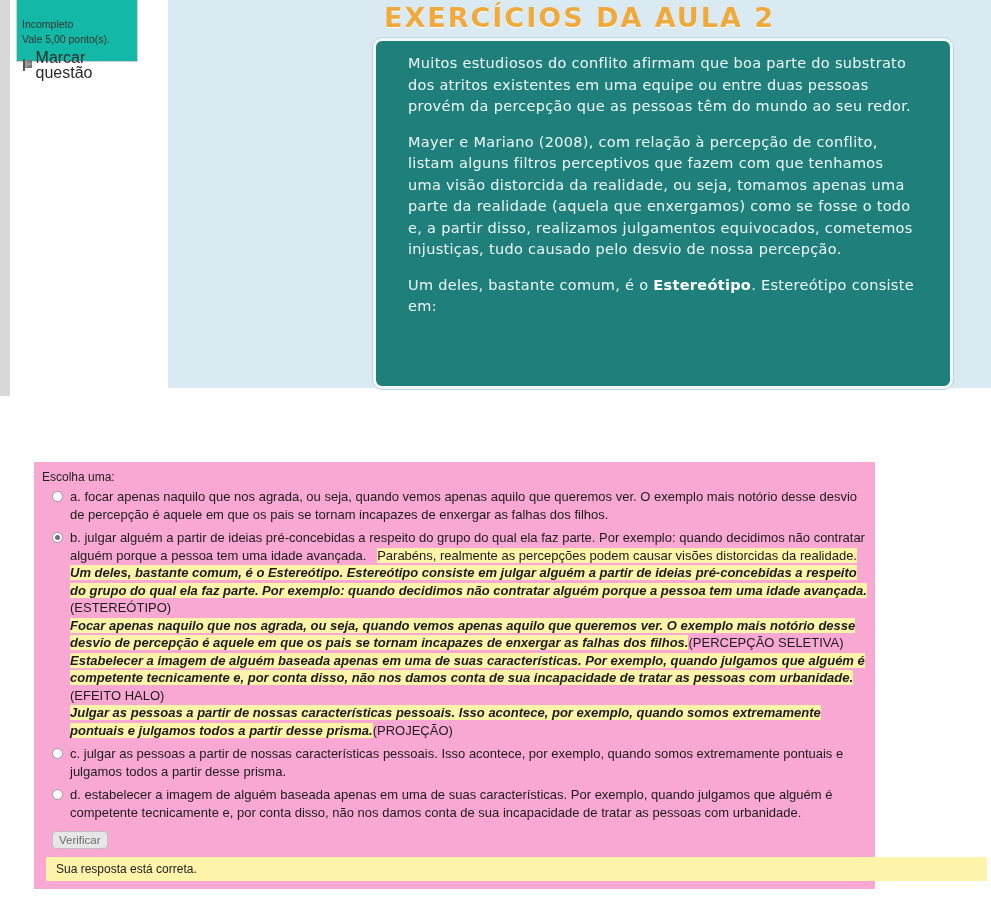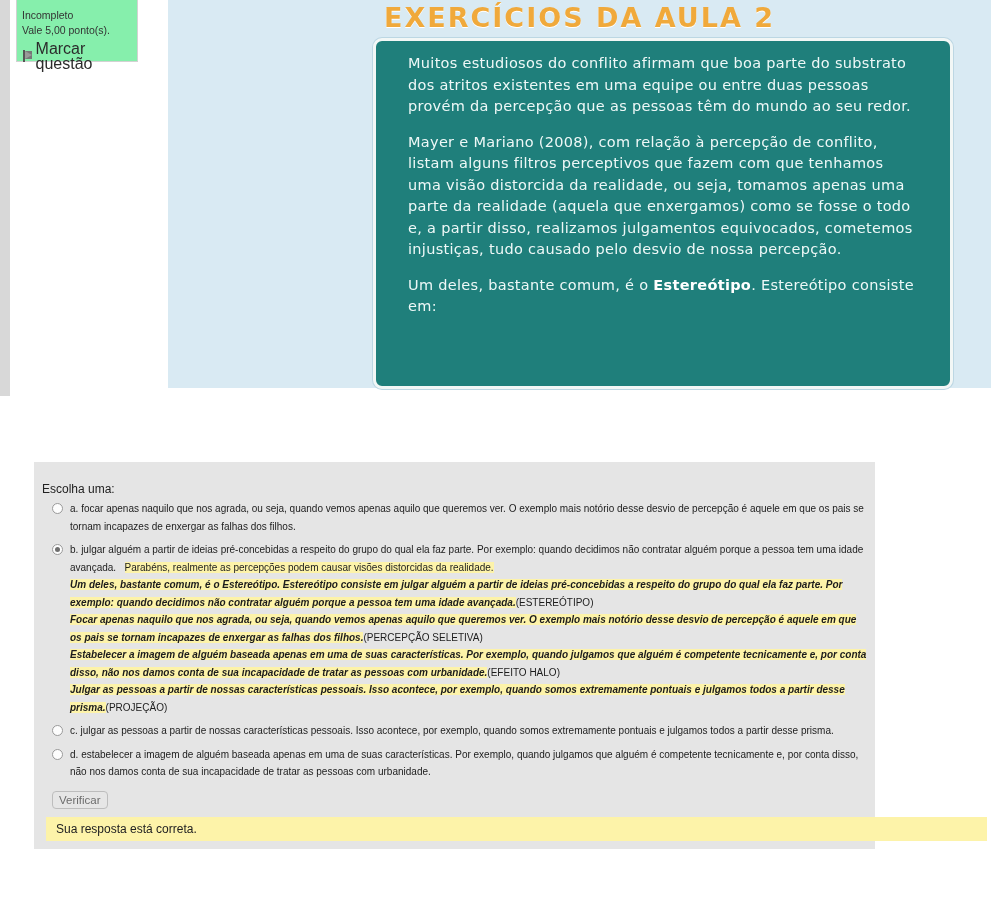--- a/index.html
+++ b/index.html
@@ -24,25 +24,25 @@
     width: 991px;
     height: 396px;
   }
 
   
   #status-panel {
     position: absolute;
     left: 16px; top: 0;
     width: 122px;
     height: 62px;
-    background: #86efac;
+    background: #14b8a6;
     border: 1px solid #d2d2d2;
     border-top: none;
     box-sizing: border-box;
-    padding: 8px 5px 0 5px;
+    padding: 17px 5px 0 5px;
     font-size: 10.5px;
     color: #333;
     line-height: 15px;
   }
   #status-panel .row { white-space: nowrap; }
   #flag-row {
     margin-top: 3px;
     display: flex;
     align-items: center;
     gap: 4px;
@@ -136,22 +136,22 @@
     letter-spacing: 0.3px;
     color: #eef8f7;
   }
   #green-board p b { color: #ffffff; }
 
   
   #answer-region {
     position: absolute;
     left: 34px; top: 462px;
     width: 841px;
-    background: #e5e5e5;
-    padding: 20px 0 0 0;
+    background: #f9a8d4;
+    padding: 8px 0 0 0;
     box-sizing: border-box;
   }
   #answer-region-inner { padding: 0 6px 8px 6px; }
   #choose-one {
     font-size: 12px;
     color: #222;
     margin: 0 0 4px 2px;
   }
   .option {
     display: flex;
@@ -171,21 +171,21 @@
   }
   .radio.checked:after {
     content: "";
     position: absolute;
     left: 2px; top: 2px;
     width: 5px; height: 5px;
     border-radius: 50%;
     background: #6f6f6f;
   }
   .option-body {
-    font-size: 10px;
+    font-size: 13px;
     line-height: 17.5px;
     color: #1c1c1c;
   }
   .hl {
     background: #fdf3a9;
   }
   .feedback-italic {
     font-style: italic;
     font-weight: bold;
     color: #1c1c1c;

